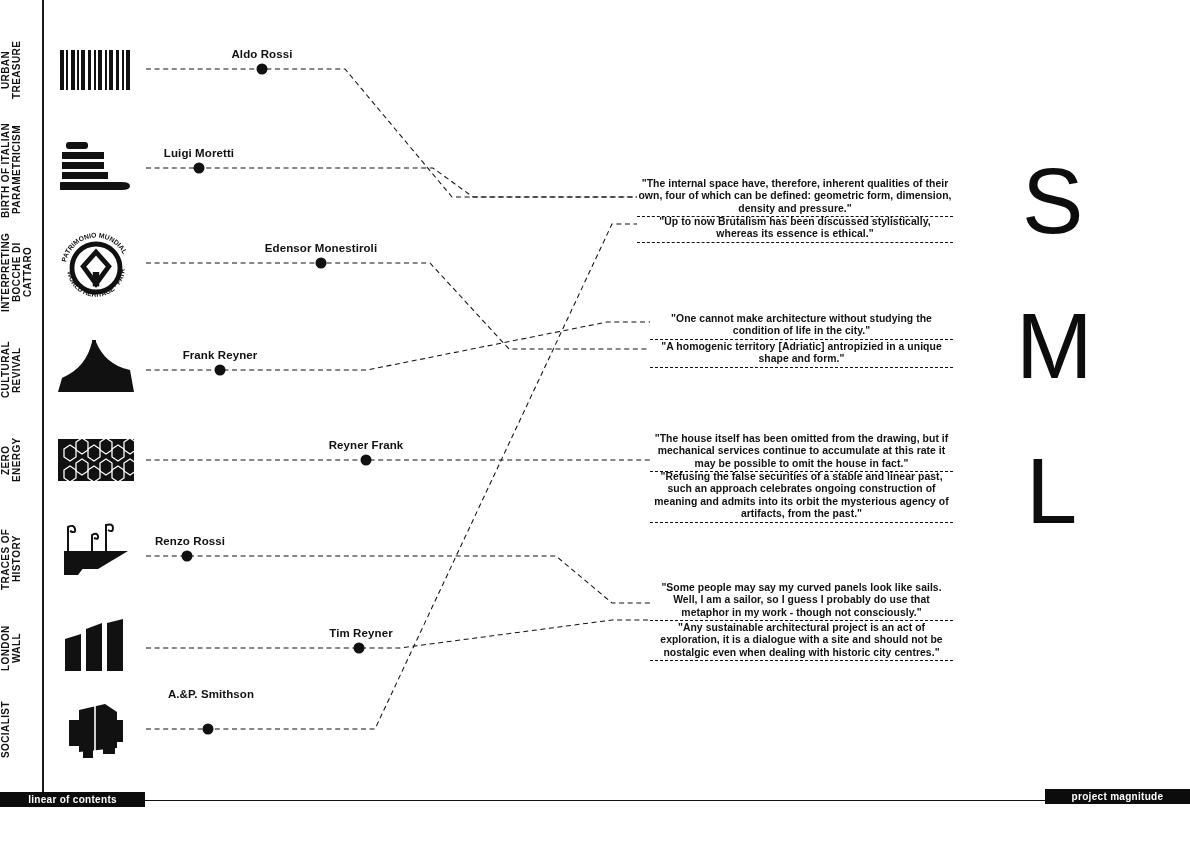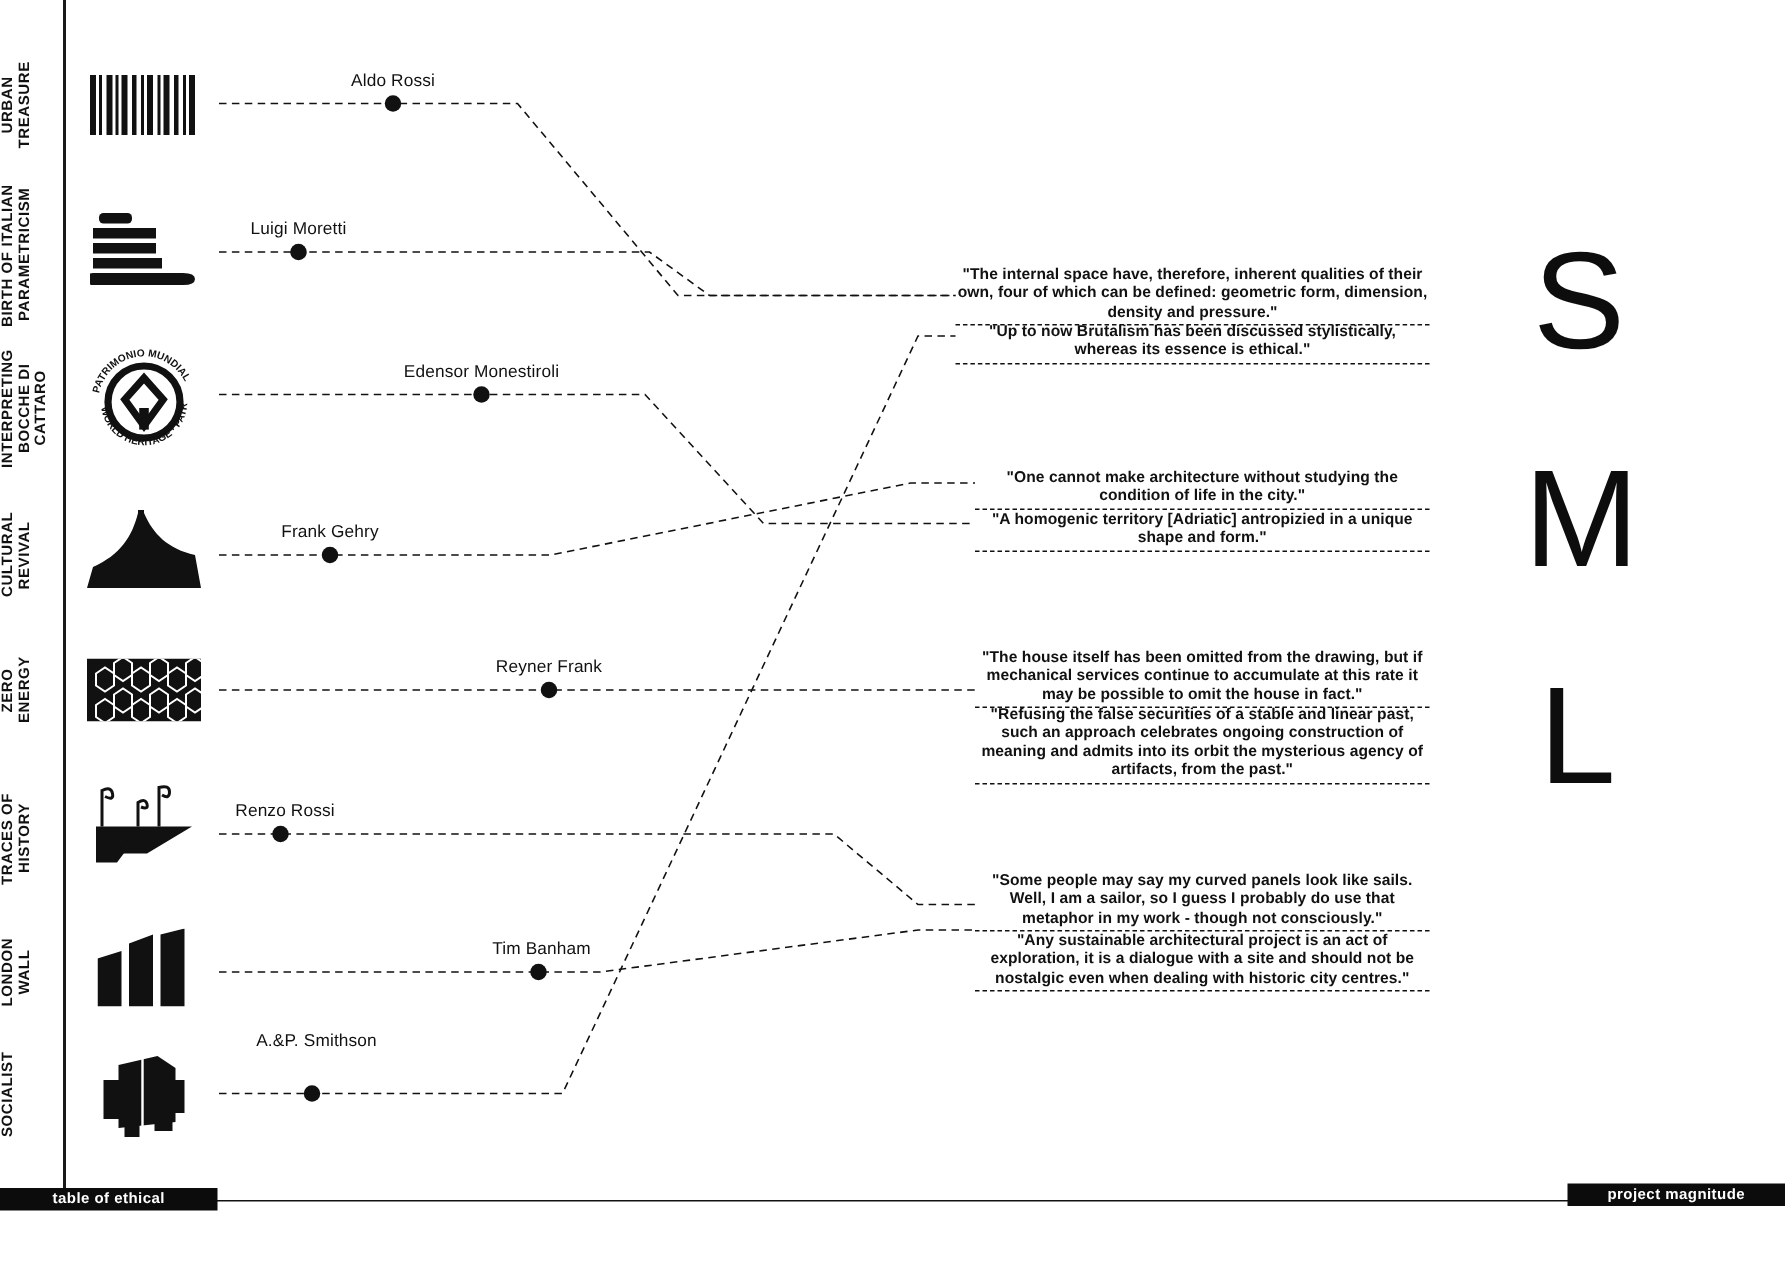--- a/index.html
+++ b/index.html
@@ -23,21 +23,21 @@
     font-size:10px;font-weight:bold;
     letter-spacing:.4px;line-height:11px;
     writing-mode:vertical-rl;transform:rotate(180deg);
     white-space:pre-line;
   }
   .cat-icon{position:absolute;left:52px;width:88px;display:flex;align-items:center;justify-content:center;}
 
   
   .node-name{
     position:absolute;
-    font-size:11.5px;font-weight:normal;color:#111;
+    font-size:11.5px;font-weight:bold;color:#111;
     white-space:nowrap;transform:translateX(-50%);
     letter-spacing:.1px;
   }
   .node-dot{
     position:absolute;width:11px;height:11px;border-radius:50%;
     background:#111;transform:translate(-50%,-50%);
   }
 
   
   .quote{
@@ -237,30 +237,30 @@
 
   <div class="node-name" style="left:262px;top:48px;">Aldo Rossi</div>
   <div class="node-dot" style="left:262px;top:69px;"></div>
 
   <div class="node-name" style="left:199px;top:147px;text-align:right;">Luigi Moretti</div>
   <div class="node-dot" style="left:199px;top:168px;"></div>
 
   <div class="node-name" style="left:321px;top:242px;">Edensor Monestiroli</div>
   <div class="node-dot" style="left:321px;top:263px;"></div>
 
-  <div class="node-name" style="left:220px;top:349px;">Frank Gehry</div>
+  <div class="node-name" style="left:220px;top:349px;">Frank Reyner</div>
   <div class="node-dot" style="left:220px;top:370px;"></div>
 
   <div class="node-name" style="left:366px;top:439px;">Reyner Frank</div>
   <div class="node-dot" style="left:366px;top:460px;"></div>
 
   <div class="node-name" style="left:190px;top:535px;">Renzo Rossi</div>
   <div class="node-dot" style="left:187px;top:556px;"></div>
 
-  <div class="node-name" style="left:361px;top:627px;">Tim Banham</div>
+  <div class="node-name" style="left:361px;top:627px;">Tim Reyner</div>
   <div class="node-dot" style="left:359px;top:648px;"></div>
 
   <div class="node-name" style="left:211px;top:688px;">A.&amp;P. Smithson</div>
   <div class="node-dot" style="left:208px;top:729px;"></div>
 
   <div class="quote" style="left:637px;top:178px;width:316px;">
     <div>"The internal space have, therefore, inherent qualities of their own, four of which can be defined: geometric form, dimension, density and pressure."</div>
     <div class="rule"></div>
   </div>
 
@@ -297,16 +297,16 @@
   <div class="quote" style="left:650px;top:622px;width:303px;">
     <div>"Any sustainable architectural project is an act of exploration,  it is a dialogue with a site  and should not be nostalgic even when dealing with historic city centres."</div>
     <div class="rule"></div>
   </div>
 
   <div class="mag" style="left:1022px;top:155px;font-size:92px;">S</div>
   <div class="mag" style="left:1016px;top:300px;font-size:92px;">M</div>
   <div class="mag" style="left:1026px;top:445px;font-size:92px;">L</div>
 
   <div class="foot-rule" style="left:0;top:800px;width:1190px;"></div>
-  <div class="foot-tab" style="left:0;top:792px;width:145px;">table of ethical</div>
+  <div class="foot-tab" style="left:0;top:792px;width:145px;">linear of contents</div>
   <div class="foot-tab" style="left:1045px;top:789px;width:145px;">project magnitude</div>
 
 </div>
 
 </body></html>

